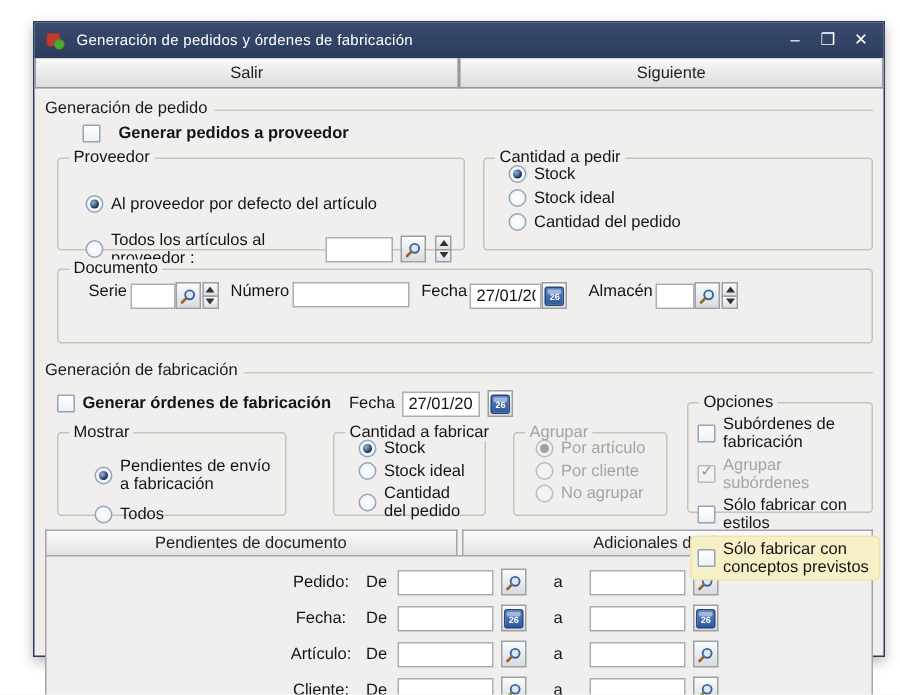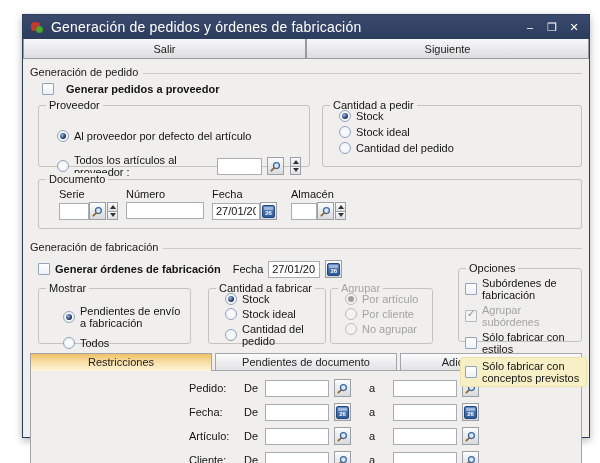--- a/index.html
+++ b/index.html
@@ -15,21 +15,21 @@
     box-shadow:0 3px 8px rgba(0,0,0,.28);
   }
   
   .titlebar {
     height:24px; background:linear-gradient(#3a4a6e,#2c3c5d);
     display:flex; align-items:center; gap:6px; padding:0 8px; color:#fff;
   }
   .app-icon { width:14px; height:14px; position:relative; flex:none; }
   .app-icon .b1 { position:absolute; left:0; top:2px; width:9px; height:9px; background:#c23b2e; border-radius:2px; box-shadow:inset 0 0 1px #7e1f16; }
   .app-icon .b2 { position:absolute; left:5px; top:6px; width:7px; height:7px; background:#4ea832; border-radius:50%; box-shadow:inset 0 0 1px #2b6d18; }
-  .title { flex:1; font-size:14px; letter-spacing:.2px; white-space:nowrap; overflow:hidden; }
+  .title { flex:1; font-size:10px; letter-spacing:.2px; white-space:nowrap; overflow:hidden; }
   .win-controls { display:flex; gap:8px; }
   .win-btn { width:14px; text-align:center; font-size:11px; line-height:14px; color:#fff; cursor:default; }
   
   .toolbar { display:flex; height:20px; background:#c9cacd; }
   .tb-btn {
     flex:1; border:1px solid #97999d; border-top:none;
     background:linear-gradient(#f8f8f9,#dcdde0);
     font-family:inherit; font-size:11px; color:#222; padding:0; cursor:pointer;
   }
   .tb-btn + .tb-btn { border-left:1px solid #97999d; }
@@ -79,37 +79,37 @@
   .tri-down { border-left:3px solid transparent; border-right:3px solid transparent; border-top:4px solid #333; }
   .cal-icon {
     width:13px; height:13px; border-radius:2px; position:relative;
     background:linear-gradient(#5c86c5,#2e5a9a); border:1px solid #26477a;
     color:#fff; font-size:6px; font-weight:bold;
     display:flex; align-items:flex-end; justify-content:center; line-height:7px;
   }
   .cal-icon::before { content:""; position:absolute; top:1px; left:1px; right:1px; height:3px;
     background:rgba(255,255,255,.45); border-radius:1px; }
   
-  .indent { margin-left:12px;gap:12px; }
+  .indent { margin-left:25px;gap:12px; }
   .two-col { display:flex; gap:12px; margin:10px 0 4px 8px; }
   .gb-proveedor { width:272px; height:62px; }
   .gb-cant-pedir { flex:1; height:62px; padding-top:4px; }
   .gb-proveedor .row { margin:12px 0 9px 10px; }
   .gb-cant-pedir .row { margin:0 0 4px 8px; }
   .gb-documento { margin:12px 0 2px 8px; height:50px; padding-top:8px; }
   .doc-row { display:flex; align-items:flex-start; }
-  .doc-col { display:flex; flex-direction:column; gap:2px; }
+  .doc-col { display:flex; flex-direction:row; gap:2px; }
   .fgroup { display:flex; align-items:center; }
   
   .fab-wrap { position:relative; }
   .fab-top { display:flex; align-items:center; gap:12px; margin:7px 0 6px 8px; height:18px; }
-  .fab-groups { display:flex; gap:0; margin:10px 0 4px 8px; }
+  .fab-groups { display:flex; gap:14px; margin:10px 0 4px 8px; }
   .gb-mostrar { width:153px; height:56px; }
   .gb-mostrar .row { margin:4px 0 8px 16px; }
-  .gb-cant-fab { width:118px; height:56px; margin-left:17px; padding-top:4px; }
+  .gb-cant-fab { width:102px; height:56px; margin-left:17px; padding-top:4px; }
   .gb-cant-fab .row { margin:0 0 3px 8px; }
   .gb-agrupar { width:103px; height:56px; margin-left:4px; padding-top:4px; }
   .gb-agrupar .row { margin:0 0 3px 6px; }
   .gb-opciones { position:absolute; right:0; top:8px; width:124px; height:74px; padding:8px 4px 4px 5px; }
   .gb-opciones .row { margin:0 0 3px 1px; }
   .hl { position:relative; z-index:2; background:#f7efc6; border-radius:3px;
         margin:0 -9px 0 -3px !important; padding:2px 2px 2px 4px;
         box-shadow:0 0 0 1px #efe3a9; }
   
   .tabbar { display:flex; margin-top:9px; position:relative; z-index:1; }
@@ -117,21 +117,21 @@
     flex:1; height:17px; line-height:16px; text-align:center;
     border:1px solid #a3a5a8; border-bottom:none;
     background:linear-gradient(#fbfbfc,#e1e2e4); margin-right:3px; cursor:pointer;
     color:#222;
   }
   .tab:last-child { margin-right:0; }
   .tab.active { background:linear-gradient(#f1c166 0%, #f7dda4 45%, #fdf5dc 100%);
     border-color:#a3a5a8; height:18px; margin-bottom:-1px; }
   .tab-panel { border:1px solid #a3a5a8; background:#f0efed; height:106px; padding-top:8px; }
   .r-row { display:flex; align-items:center; gap:5px; margin:0 0 6px 158px; }
-  .r-label { width:50px; text-align:left; }
+  .r-label { width:50px; text-align:center; }
   .r-de { width:16px; }
   .r-field { width:64px; }
   .r-a { width:32px; text-align:center; }
 </style>
 </head>
 <body>
 
 <div class="window">
 
   <div class="titlebar">
@@ -347,21 +347,20 @@
           <span>Sólo fabricar con estilos</span>
         </div>
         <div class="row hl">
           <span class="cb"></span>
           <span>Sólo fabricar con conceptos previstos</span>
         </div>
       </div>
     </div>
 
     <div class="tabbar">
-      <div class="tab active">Restricciones</div>
       <div class="tab">Pendientes de documento</div>
       <div class="tab">Adicionales de línea</div>
     </div>
 
     <div class="tab-panel">
 
       <div class="r-row">
         <span class="r-label">Pedido:</span>
         <span class="r-de">De</span>
         <input class="field r-field" style="">

